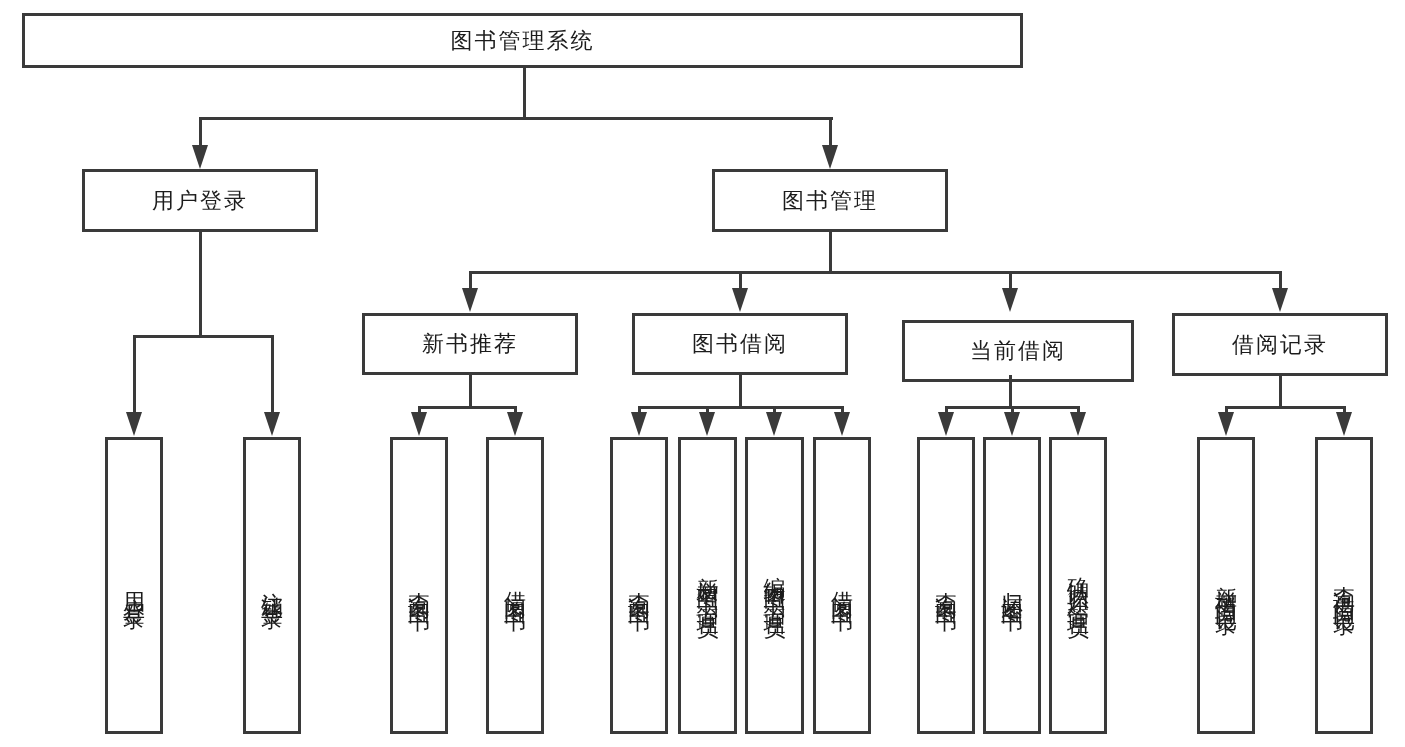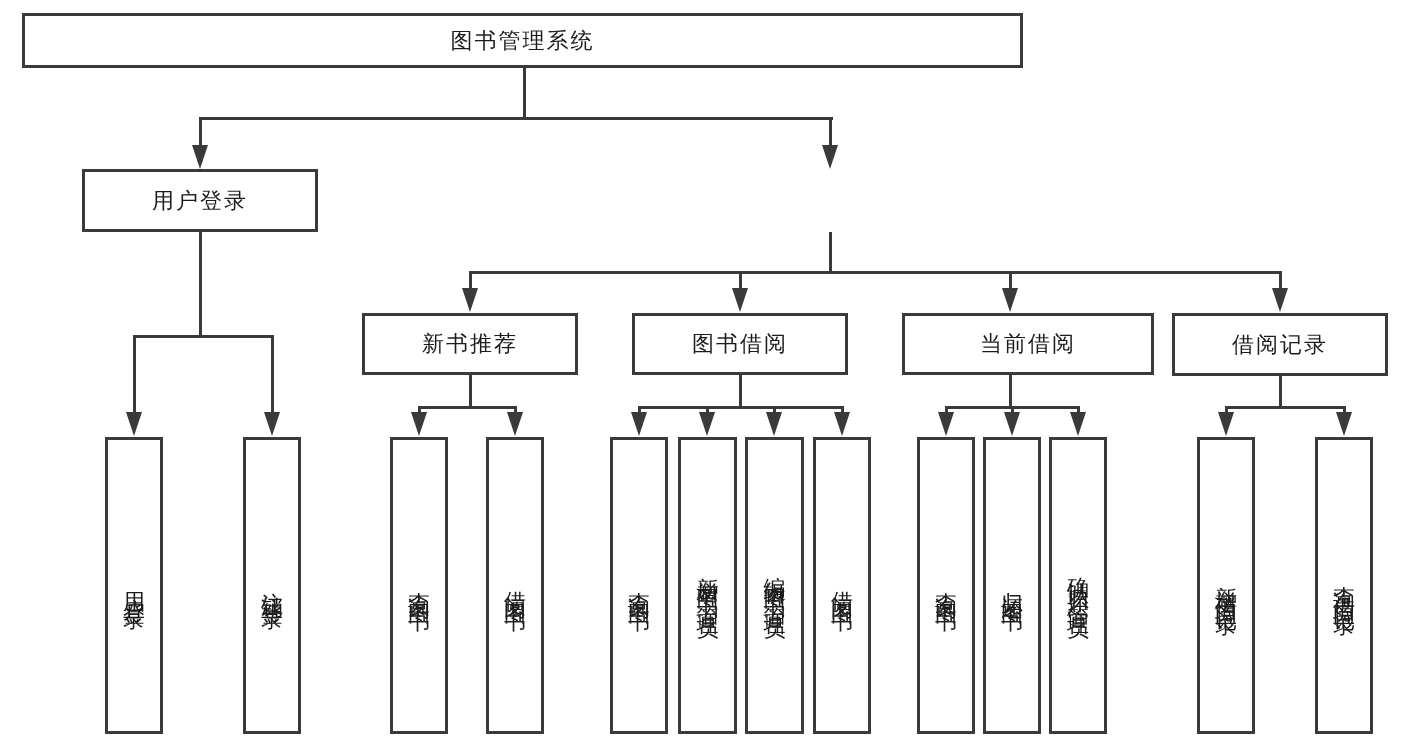--- a/index.html
+++ b/index.html
@@ -35,24 +35,25 @@
   }
 </style>
 </head>
 <body>
 
 <div class="stage">
 
   <div class="box" style="left:22px;top:13px;width:1001px;height:55px">图书管理系统</div>
 
   <div class="box" style="left:82px;top:169px;width:236px;height:63px">用户登录</div>
+  <div class="box" style="left:712px;top:169px;width:236px;height:63px">图书管理</div>
 
   <div class="box" style="left:632px;top:313px;width:216px;height:62px">图书借阅</div>
   <div class="box" style="left:362px;top:313px;width:216px;height:62px">新书推荐</div>
-  <div class="box" style="left:902px;top:313px;width:252px;height:62px">当前借阅</div>
+  <div class="box" style="left:902px;top:320px;width:232px;height:62px">当前借阅</div>
   <div class="box" style="left:1172px;top:313px;width:216px;height:63px">借阅记录</div>
 
   <div class="box leaf" style="left:105px;top:437px;width:58px;height:297px">用户登录</div>
   <div class="box leaf" style="left:243px;top:437px;width:58px;height:297px">注销登录</div>
 
   <div class="box leaf" style="left:390px;top:437px;width:58px;height:297px">查询图书</div>
   <div class="box leaf" style="left:486px;top:437px;width:58px;height:297px">借阅图书</div>
 
   <div class="box leaf" style="left:610px;top:437px;width:58px;height:297px">查询图书</div>
   <div class="box leaf" style="left:678px;top:437px;width:59px;height:297px">新增图书（管理员）</div>

